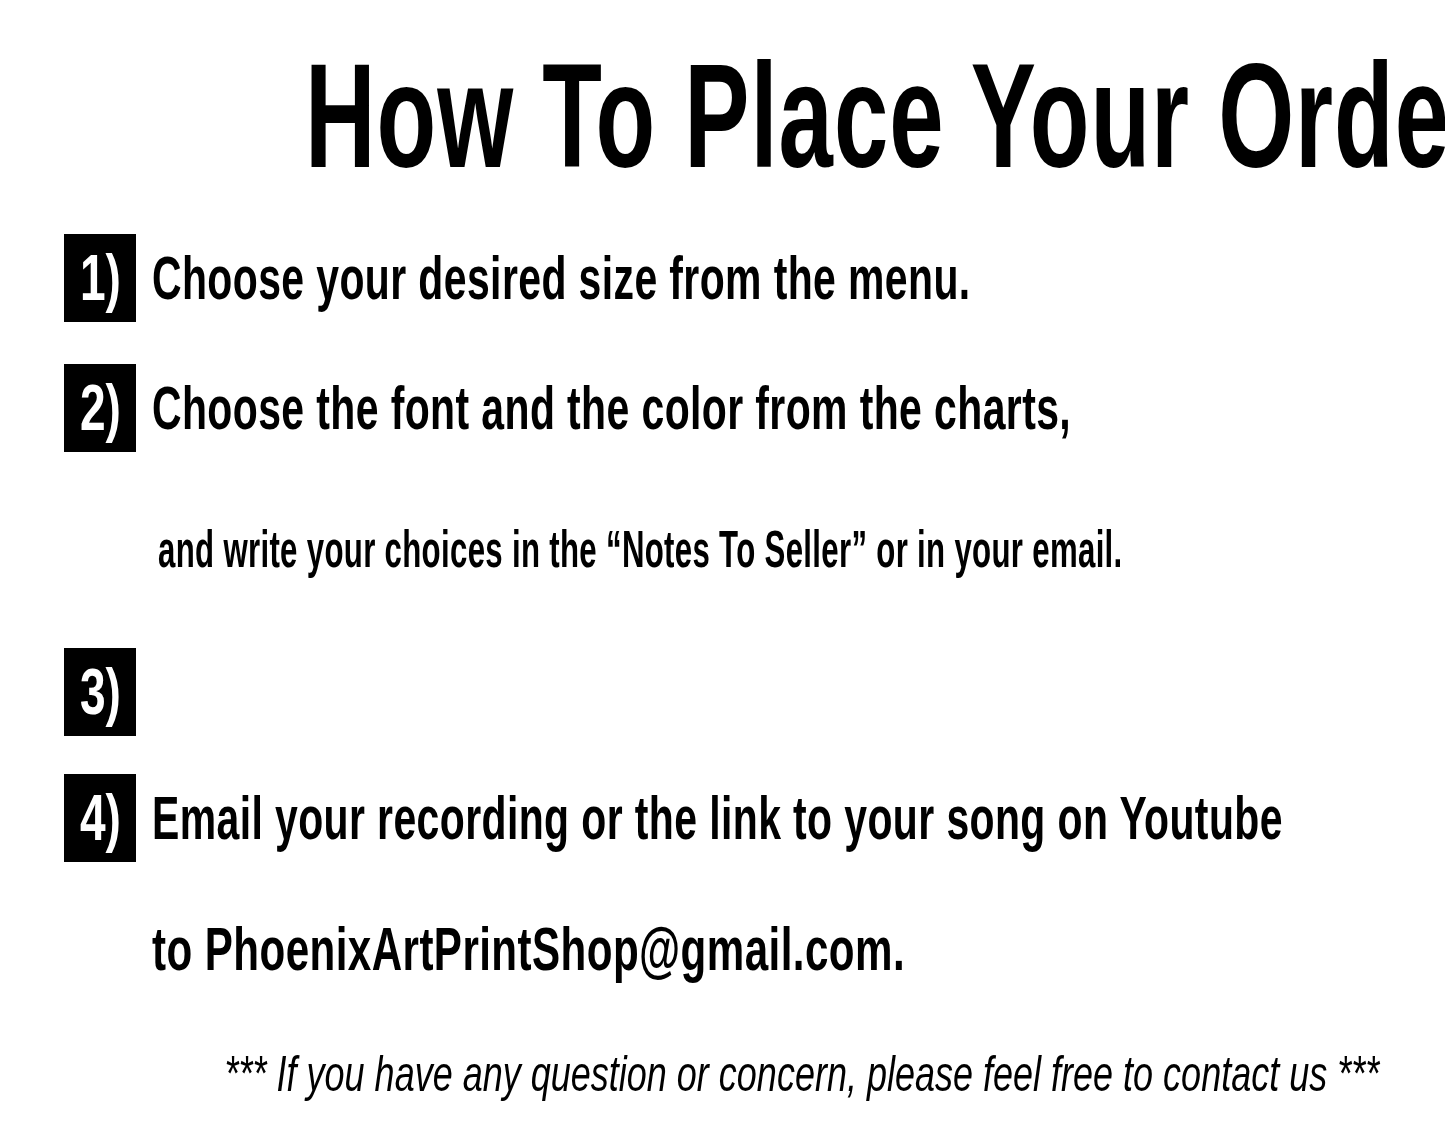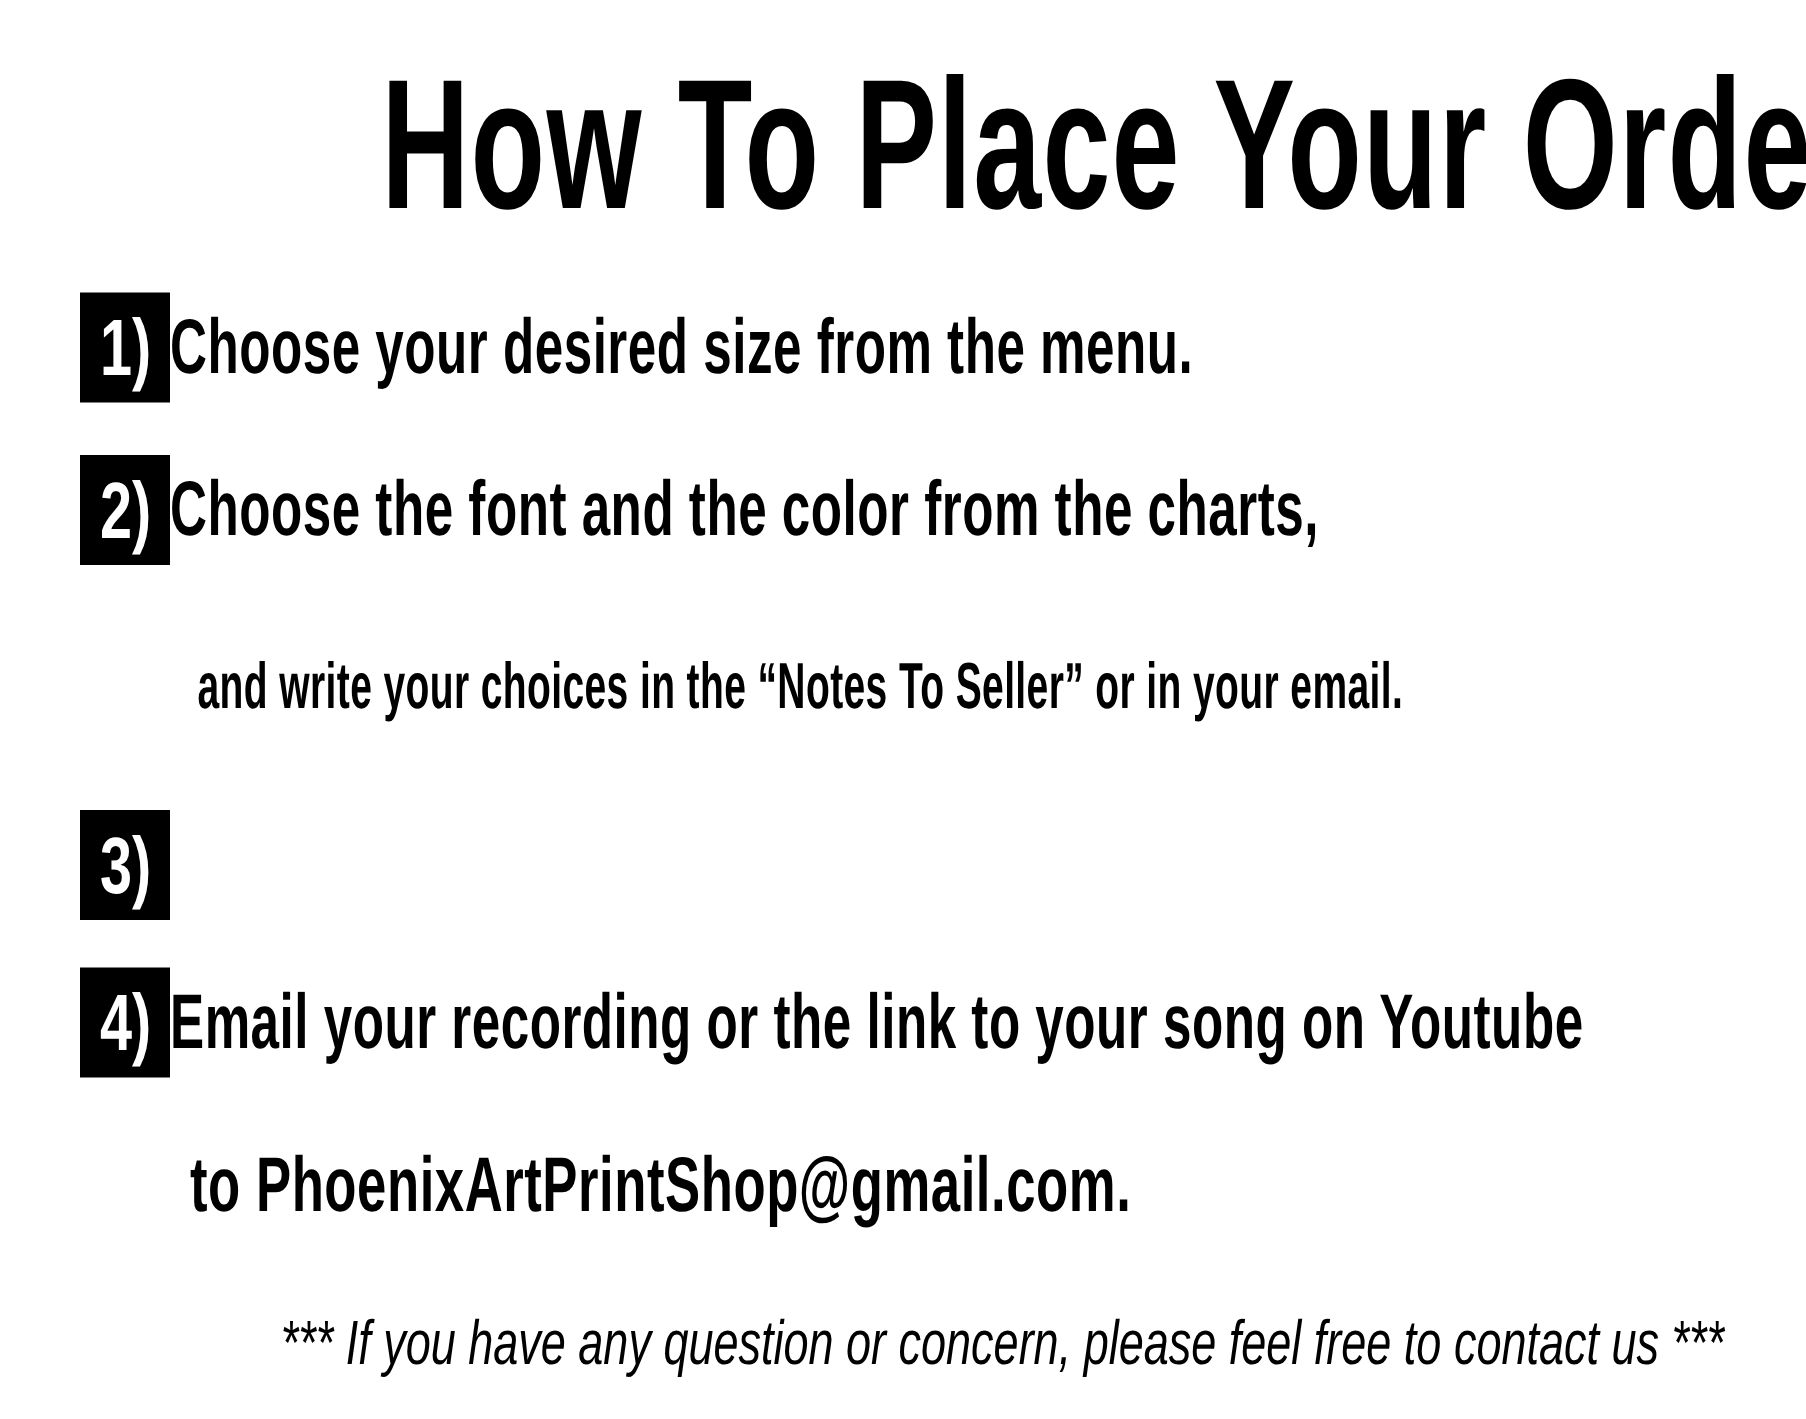--- a/index.html
+++ b/index.html
@@ -56,20 +56,21 @@
     flex: 0 0 auto;
   }
   .badge .cond {
     font-size: 64px;
     font-weight: 700;
     line-height: 1;
     transform: scaleX(0.72);
     transform-origin: 50% 50%;
   }
   .step-text {
+    margin-left: 16px;
     font-size: 62px;
     font-weight: 700;
     line-height: 1;
     letter-spacing: 0.01em;
   }
   .step-text .cond {
     transform: scaleX(0.66);
   }
   .continuation {
     position: absolute;

